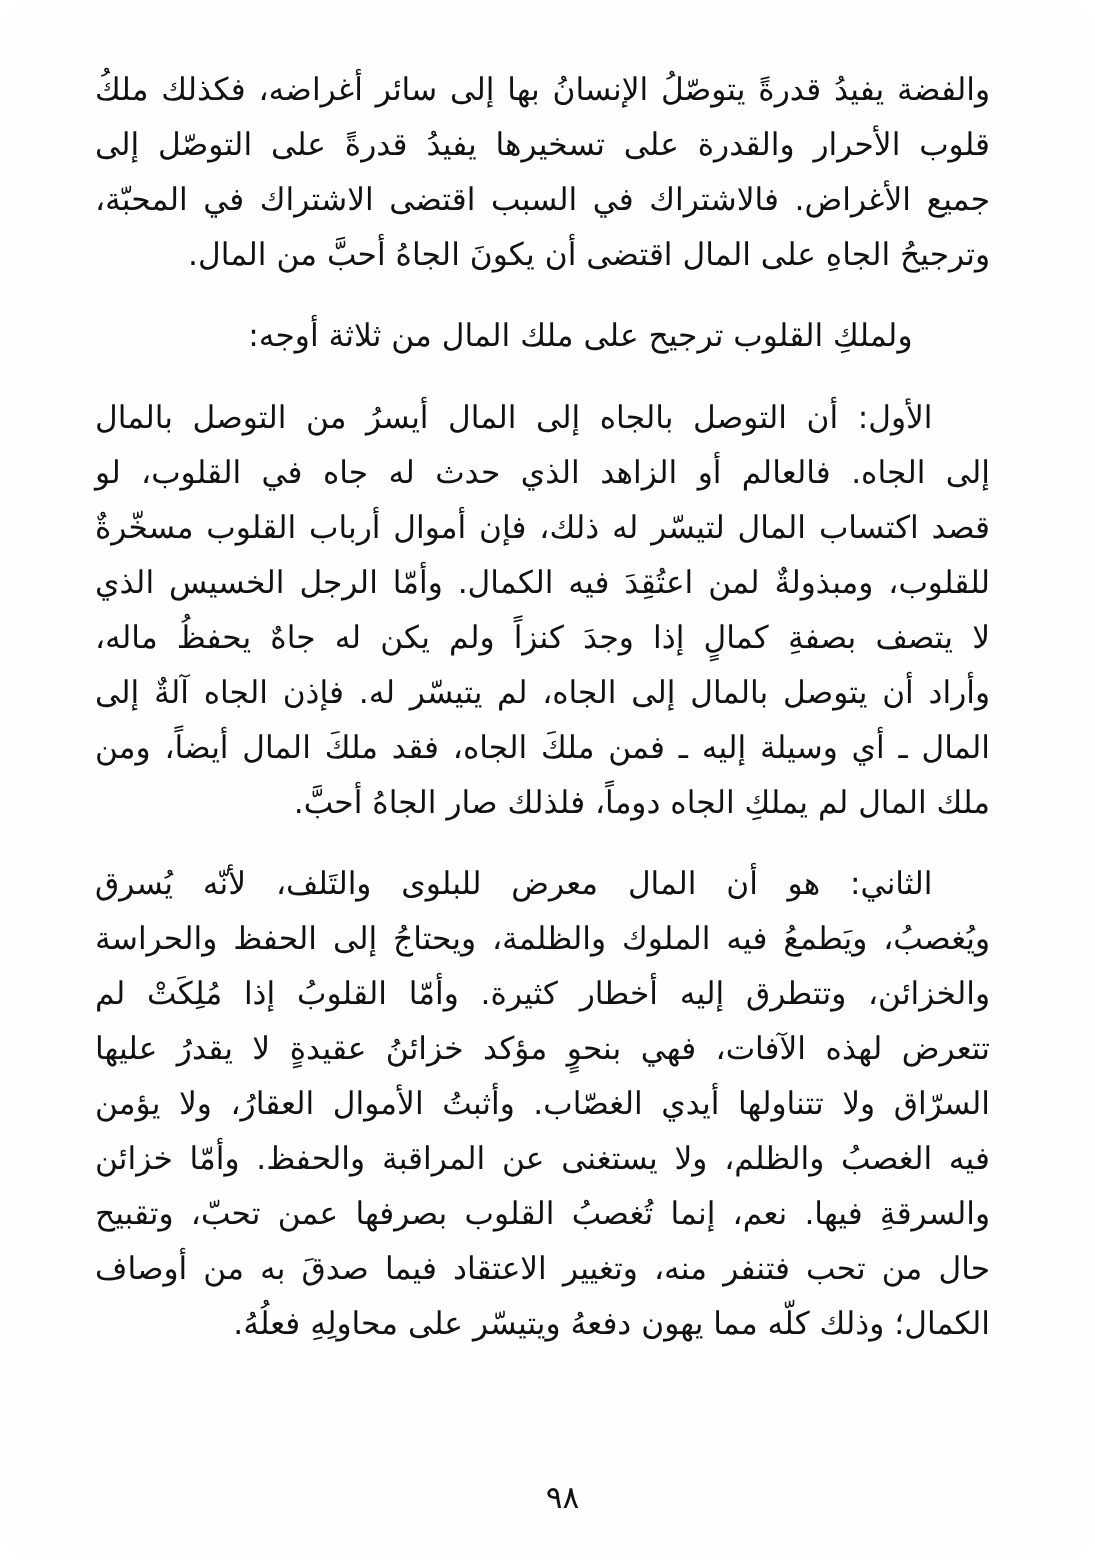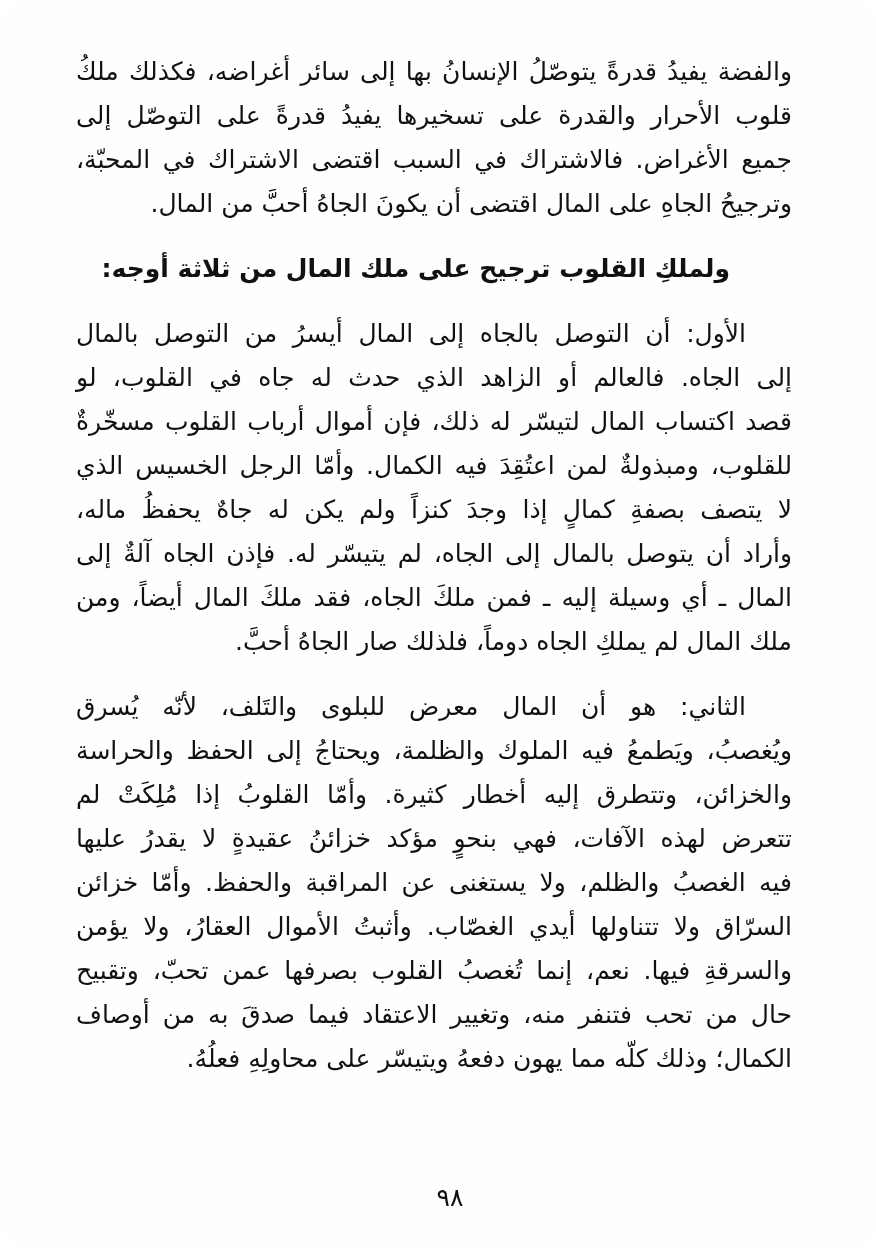--- a/index.html
+++ b/index.html
@@ -38,21 +38,20 @@
     overflow: visible;
   }
   .line.end {
     text-align-last: right;
   }
   .indent-sm {
     padding-right: 46px;
   }
   .indent-lg {
     padding-right: 62px;
-    font-weight: bold;
   }
   .lead {
     font-weight: normal;
   }
   .page-number {
     position: absolute;
     bottom: 36px;
     left: 0;
     width: 100%;
     text-align: center;
@@ -87,22 +86,22 @@
       <div class="line">وأراد أن يتوصل بالمال إلى الجاه، لم يتيسّر له. فإذن الجاه آلةٌ إلى</div>
       <div class="line">المال ـ أي وسيلة إليه ـ فمن ملكَ الجاه، فقد ملكَ المال أيضاً، ومن</div>
       <div class="line end">ملك المال لم يملكِ الجاه دوماً، فلذلك صار الجاهُ أحبَّ.</div>
     </div>
 
     <div class="para">
       <div class="line indent-sm"><span class="lead">الثاني:</span> <span>هو أن المال معرض للبلوى والتَلف، لأنّه يُسرق</span></div>
       <div class="line">ويُغصبُ، ويَطمعُ فيه الملوك والظلمة، ويحتاجُ إلى الحفظ والحراسة</div>
       <div class="line">والخزائن، وتتطرق إليه أخطار كثيرة. وأمّا القلوبُ إذا مُلِكَتْ لم</div>
       <div class="line">تتعرض لهذه الآفات، فهي بنحوٍ مؤكد خزائنُ عقيدةٍ لا يقدرُ عليها</div>
+      <div class="line">السرّاق ولا تتناولها أيدي الغصّاب. وأثبتُ الأموال العقارُ، ولا يؤمن</div>
       <div class="line">فيه الغصبُ والظلم، ولا يستغنى عن المراقبة والحفظ. وأمّا خزائن</div>
-      <div class="line">السرّاق ولا تتناولها أيدي الغصّاب. وأثبتُ الأموال العقارُ، ولا يؤمن</div>
       <div class="line">والسرقةِ فيها. نعم، إنما تُغصبُ القلوب بصرفها عمن تحبّ، وتقبيح</div>
       <div class="line">حال من تحب فتنفر منه، وتغيير الاعتقاد فيما صدقَ به من أوصاف</div>
       <div class="line end">الكمال؛ وذلك كلّه مما يهون دفعهُ ويتيسّر على محاولِهِ فعلُهُ.</div>
     </div>
 
   </div>
 
   <div class="page-number">٩٨</div>
 </div>
 

